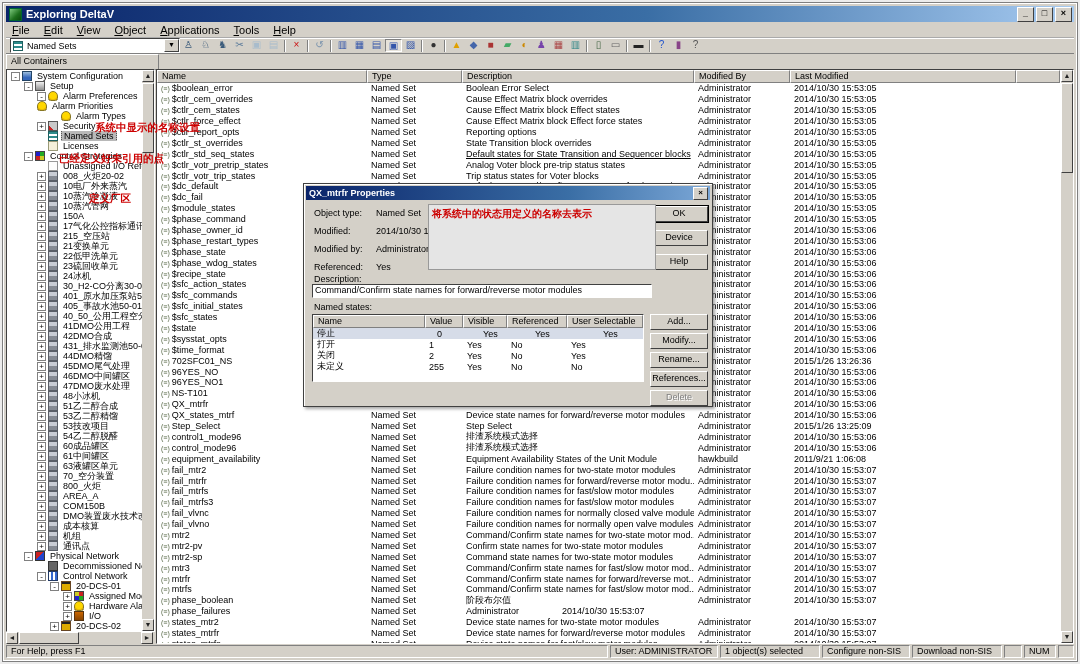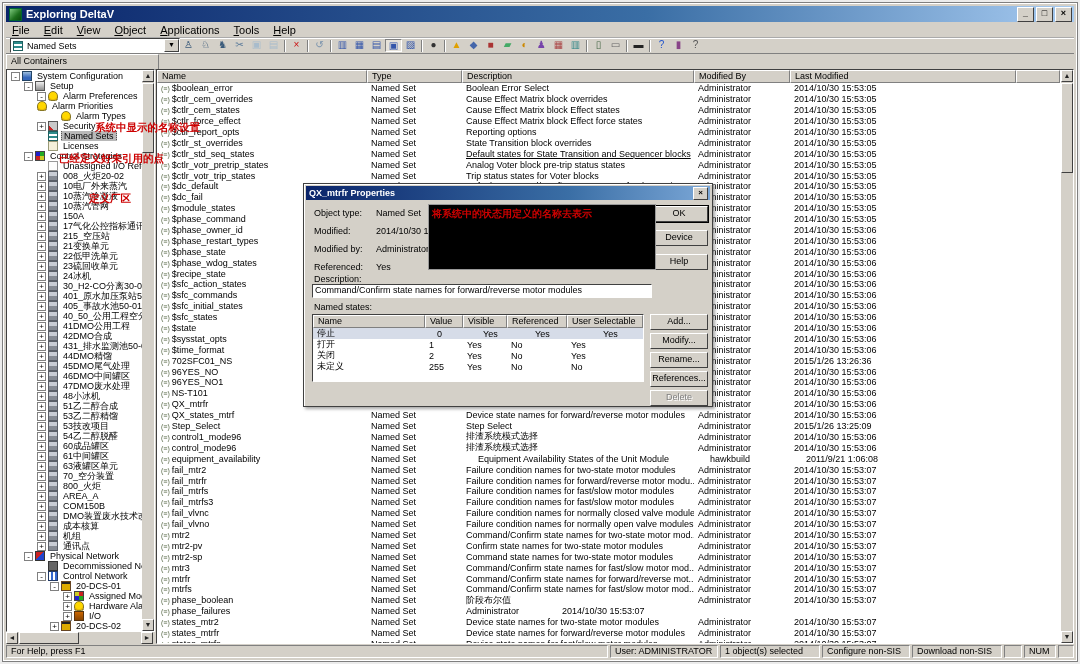--- a/index.html
+++ b/index.html
@@ -80,21 +80,21 @@
   #dialog{position:absolute;left:300px;top:180px;width:408px;height:222px;background:#d4d0c8;
     border:1px solid #404040;box-shadow:1px 0 0 #fff inset,0 1px 0 #fff inset,2px 2px 3px rgba(0,0,0,.35);
     font-size:9px;z-index:50;}
   #dlgtitle{position:absolute;left:2px;top:2px;right:2px;height:14px;
     background:linear-gradient(90deg,#0a246a,#3a6ea5 65%,#7ba7d7);color:#fff;font-weight:bold;
     display:flex;align-items:center;padding-left:3px;}
   #dlgclose{margin-left:auto;margin-right:2px;width:13px;height:11px;background:#d4d0c8;color:#000;
     border:1px solid;border-color:#fff #404040 #404040 #fff;font-size:8px;line-height:9px;text-align:center;font-weight:bold;}
   .dlbl{position:absolute;left:10px;}
   .dval{position:absolute;left:72px;}
-  #dlgwhite{position:absolute;left:124px;top:20px;width:226px;height:64px;background:#000000;border:1px solid #999;}
+  #dlgwhite{position:absolute;left:124px;top:20px;width:226px;height:64px;background:#e5e5e5;border:1px solid #999;}
   #dlgnote{color:#cc0000;font-size:10px;font-weight:bold;padding:2px 0 0 3px;white-space:nowrap;}
   #dlgdesc{position:absolute;left:8px;top:100px;width:334px;height:12px;background:#fff;
     border:1px solid;border-color:#404040 #fff #fff #404040;font-size:9px;padding:0 2px;overflow:hidden;white-space:nowrap;}
   #stable{position:absolute;left:8px;top:130px;width:330px;height:66px;background:#fff;
     border:1px solid;border-color:#404040 #fff #fff #404040;overflow:hidden;}
   #shdr{display:flex;height:13px;}
   #shdr .hcell{font-size:9px;}
   .srow{display:flex;height:11px;font-size:9px;align-items:center;}
   .srow.sel{background:#d6dce8;gap:8px;}
   .scell{flex:none;overflow:hidden;padding-left:4px;box-sizing:border-box;white-space:nowrap;}
@@ -727,21 +727,21 @@
         <div class="lrow">
           <span class="lc" style="width: 210px;"><span class="nsglyph">(≡)</span><span>control_mode96</span></span>
           <span class="lc" style="width: 95px;">Named Set</span>
           <span class="lc" style="width: 232px;">排渣系统模式选择</span>
           <span class="lc" style="width: 96px;">Administrator</span>
           <span class="lc" style="width: 226px;">2014/10/30 15:53:06</span>
         </div>
         <div class="lrow">
           <span class="lc" style="width: 210px;"><span class="nsglyph">(≡)</span><span>equipment_availability</span></span>
           <span class="lc" style="width: 95px;">Named Set</span>
-          <span class="lc" style="width: 232px; margin-left: 12px;">Equipment Availability States of the Unit Module</span>
+          <span class="lc" style="width: 232px;">Equipment Availability States of the Unit Module</span>
           <span class="lc" style="width: 96px;">hawkbuild</span>
           <span class="lc" style="width: 226px;">2011/9/21 1:06:08</span>
         </div>
         <div class="lrow">
           <span class="lc" style="width: 210px;"><span class="nsglyph">(≡)</span><span>fail_mtr2</span></span>
           <span class="lc" style="width: 95px;">Named Set</span>
           <span class="lc" style="width: 232px;">Failure condition names for two-state motor modules</span>
           <span class="lc" style="width: 96px;">Administrator</span>
           <span class="lc" style="width: 226px;">2014/10/30 15:53:07</span>
         </div>

